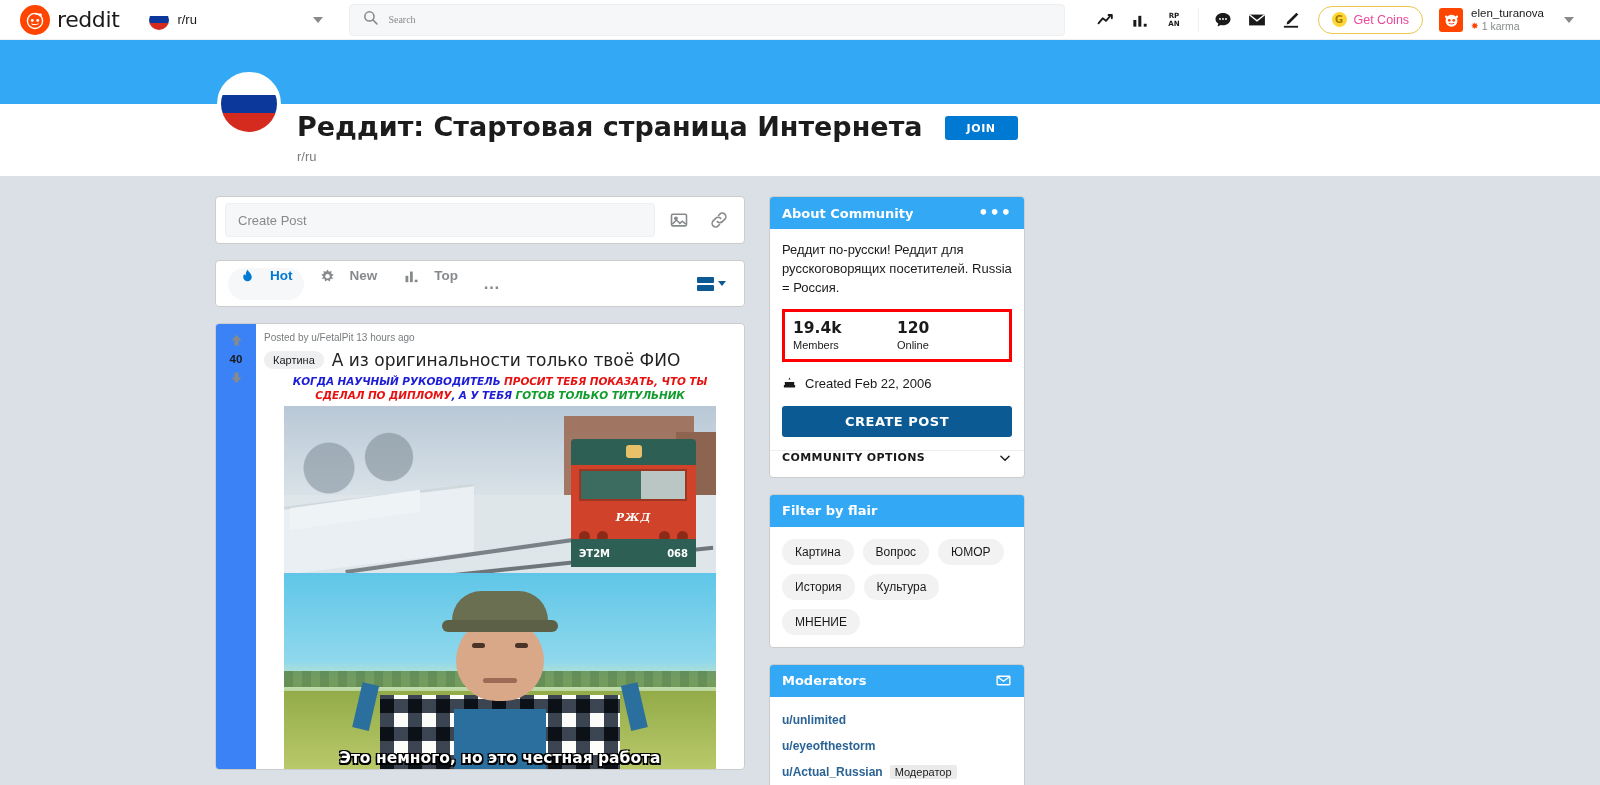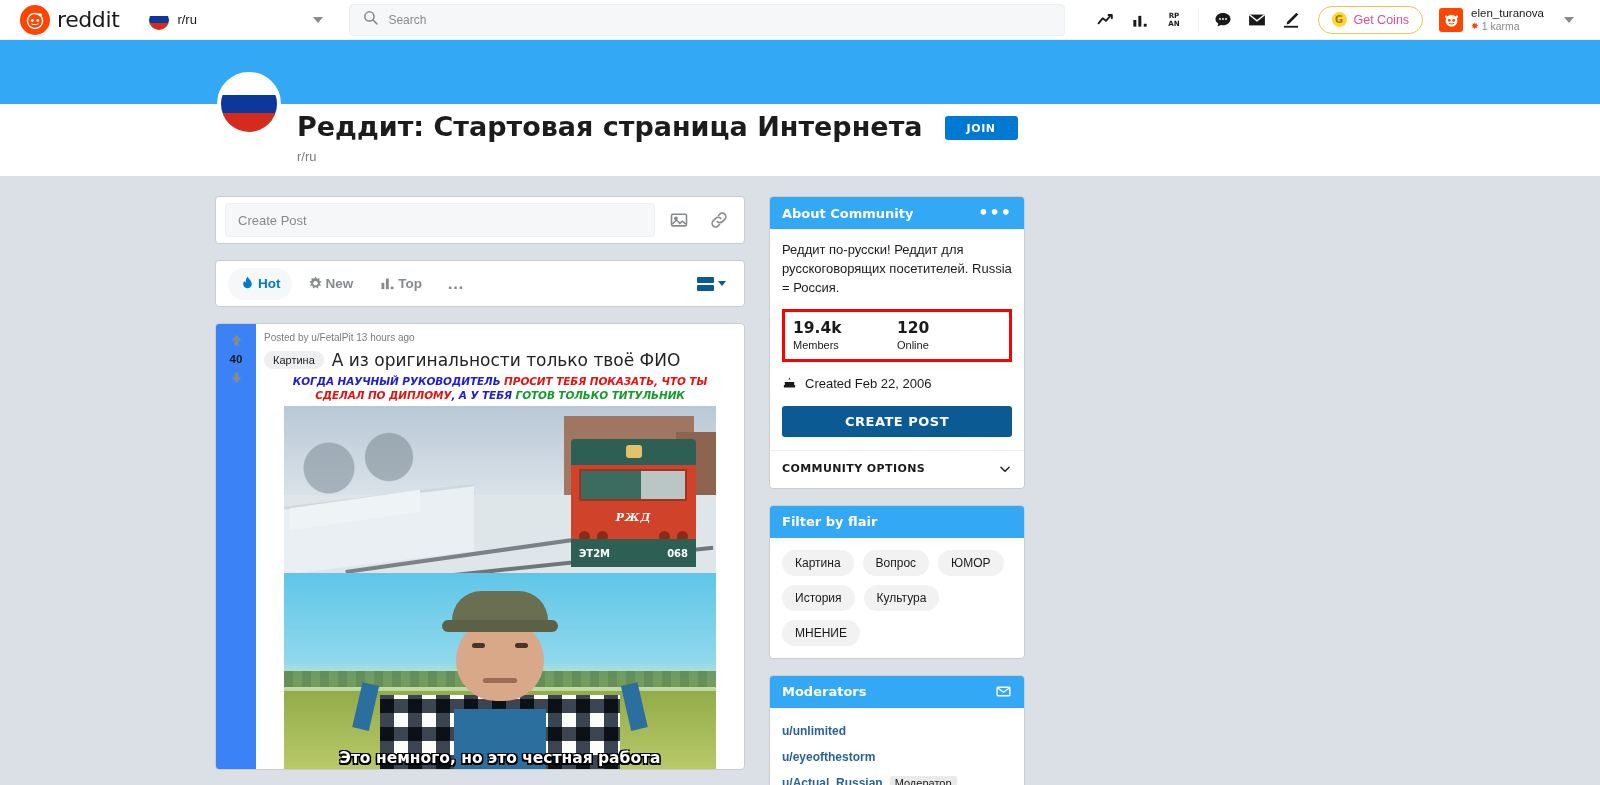--- a/index.html
+++ b/index.html
@@ -45,21 +45,21 @@
     border-top: 6px solid #878a8c;
   }
   .searchbar {
     flex: none; width: 716px; height: 32px; margin-left: 18px;
     background: #f6f7f8; border: 1px solid #edeff1; border-radius: 4px;
     display: flex; align-items: center; gap: 9px; padding: 0 12px;
   }
   .searchbar svg { width: 17px; height: 17px; flex: none; }
   .searchbar input {
     border: none; background: transparent; outline: none; width: 100%;
-    font-size: 12px; color: #8b5cf6; font-family: Liberation Sans, sans-serif;
+    font-size: 10px; color: #8b5cf6; font-family: Liberation Serif, serif;
   }
   .searchbar input::placeholder { color: #878a8c; }
   .nav-right { margin-left: auto; display: flex; align-items: center; }
   .nav-ico {
     width: 34px; height: 34px; display: flex; align-items: center; justify-content: center;
     cursor: pointer; border-radius: 4px; color: #1a1a1b;
   }
   .nav-ico svg { width: 20px; height: 20px; }
   .nav-div { width: 1px; height: 24px; background: #edeff1; margin: 0 7px; }
   .coins-btn {
@@ -144,21 +144,21 @@
     cursor: pointer; border-radius: 4px; color: #878a8c;
   }
   .cp-ico svg { width: 20px; height: 20px; }
 
   
   .sortbar {
     margin-top: 16px; background: #fff; border: 1px solid #ccc; border-radius: 4px;
     height: 47px; display: flex; align-items: center; padding: 0 12px; gap: 4px;
   }
   .sort-tab {
-    display: flex; align-items: center; gap: 2px; height: 32px; padding: 0 11px;
+    display: flex; align-items: flex-start; gap: 14px; height: 32px; padding: 0 11px;
     border-radius: 16px; cursor: pointer; font-size: 13.5px; font-weight: bold;
     color: #878a8c;
   }
   .sort-tab.active { background: #f6f7f8; color: #0079d3; }
   .sort-tab svg { width: 17px; height: 17px; }
   .sort-more {
     color: #878a8c; font-size: 17px; letter-spacing: 1px; padding: 0 10px;
     cursor: pointer; line-height: 10px; font-weight: bold;
   }
   .view-switch {
@@ -312,21 +312,21 @@
     font-size: 13px; color: #1a1a1b;
   }
   .created-row svg { width: 15px; height: 15px; }
   .create-post-btn {
     margin-top: 13px; width: 100%; height: 31px; background: #0b5a94; color: #fff;
     border: none; border-radius: 3px; font-size: 13px; font-weight: bold;
     letter-spacing: 0.5px; cursor: pointer; font-family: "DejaVu Sans", sans-serif;
   }
   .card-sep { border-top: 1px solid #edeff1; margin: 13px -12px 0 -12px; }
   .comm-options {
-    display: flex; align-items: center; margin-top: 11px;
+    display: flex; align-items: center; 
     font-size: 11px; font-weight: bold; color: #1a1a1b; letter-spacing: 0.4px;
     cursor: pointer; font-family: "DejaVu Sans", sans-serif;
   }
   .chev { margin-left: auto; color: #1a1a1b; display: flex; }
   .chev svg { width: 14px; height: 14px; }
   .flair-list { display: flex; flex-wrap: wrap; gap: 9px; }
   .flair-pill {
     background: #f2f2f2; border-radius: 16px; padding: 6px 13px;
     font-size: 12px; color: #1a1a1b; cursor: pointer; white-space: nowrap;
   }

